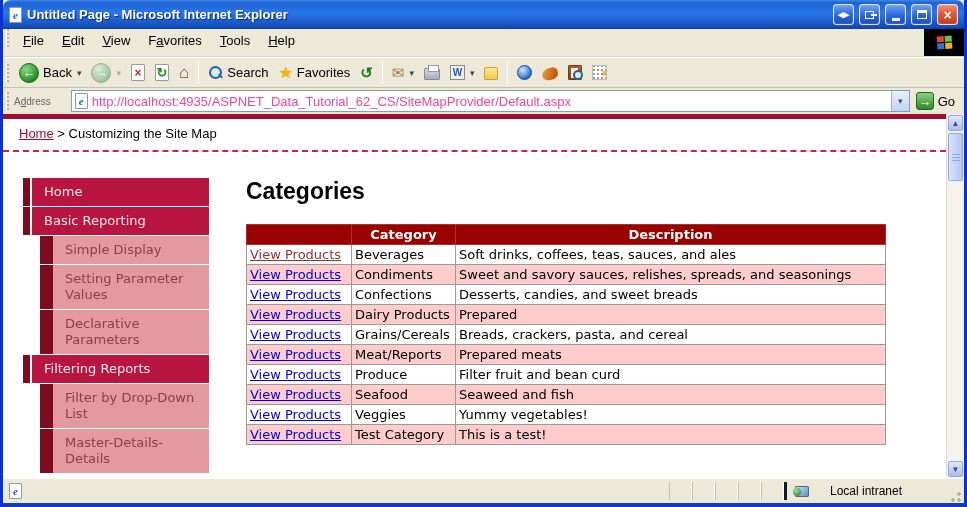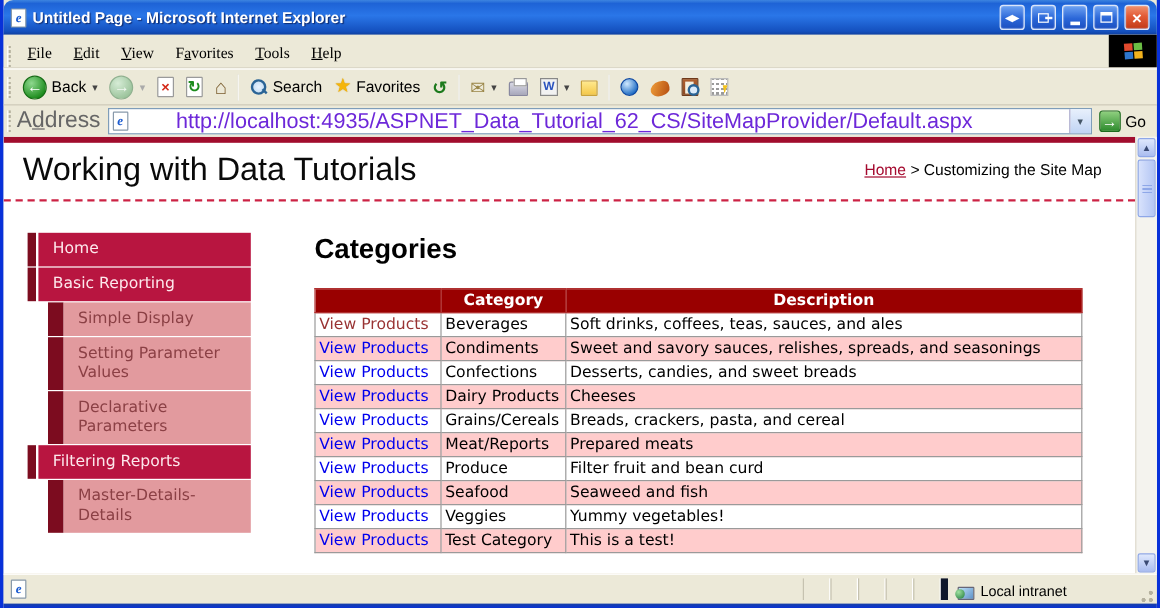--- a/index.html
+++ b/index.html
@@ -21,22 +21,22 @@
   .tb-btn.close { background:linear-gradient(180deg,#f0926f 0%,#e25a35 45%,#c23a17 100%); font-size:14px; }
   .glyph-min { width:8px; height:3px; background:#fff; margin-top:9px; }
   .glyph-max { width:10px; height:9px; border:1px solid #fff; border-top:3px solid #fff; }
   .glyph-pop { width:9px; height:8px; border:1px solid #fff; position:relative; }
   .glyph-pop::after { content:""; position:absolute; right:-4px; top:2px; width:6px; height:2px; background:#fff; }
   .ie-page { width:13px; height:16px; background:#fff; border:1px solid #8899aa; border-radius:1px;
     color:#1a5ad0; font-weight:bold; font-size:11px; line-height:14px; text-align:center;
     font-family:"Liberation Serif", serif; font-style:italic; }
 
   
-  .menubar { height:28px; flex:0 0 28px; display:flex; align-items:flex-end;
-    border-bottom:1px solid #d8d4c4; background:#ece9d8;font-family:Liberation Serif, serif; }
+  .menubar { height:28px; flex:0 0 28px; display:flex; align-items:flex-start;
+    border-bottom:1px solid #d8d4c4; background:#ece9d8; }
   .grip { width:3px; height:18px; margin:0 5px 0 3px;
     background:repeating-linear-gradient(180deg,#b5b19e 0 2px,#ece9d8 2px 4px);
     border-left:1px solid #fff; }
   .mi { padding:4px 9px; font-size:13px; color:#000; cursor:default; }
   .mi .key { text-decoration:underline; }
   .menubar .spacer { flex:1; }
   .throbber { width:40px; height:27px; background:#000; display:flex; align-items:center; justify-content:center; }
   .winflag { width:15px; height:13px; display:grid; grid-template-columns:7px 7px; grid-template-rows:6px 6px;
     gap:1px; transform:rotate(-4deg); }
   .winflag i:nth-child(1){background:#e24a2e;} .winflag i:nth-child(2){background:#6cbe45;}
@@ -85,25 +85,25 @@
     border:2px solid #2a6496; border-radius:50%; background:#dcebfa; }
   .px-ic { width:15px; height:15px; position:relative;
     background:repeating-linear-gradient(0deg,#9a9a9a 0 2px,#fff 2px 4px),
                repeating-linear-gradient(90deg,#9a9a9a 0 2px,#fff 2px 4px);
     background-blend-mode:lighten; border:1px solid #bbb; }
   .px-ic::after { content:""; position:absolute; right:1px; bottom:1px; width:0; height:0;
     border-left:4px solid transparent; border-top:7px solid #f2c21d; transform:skewX(-20deg); }
 
   
   .addressbar { height:26px; flex:0 0 26px; display:flex; align-items:center; background:#ece9d8; padding-right:3px; }
-  .addr-label { font-size:19px; color:#666; margin-right:6px; }
+  .addr-label { font-size:10px; color:#666; margin-right:20px; }
   .addr-label .key { text-decoration:underline; }
   .addr-box { flex:1; height:22px; background:#fff; border:1px solid #7f9db9;
     display:flex; align-items:center; padding-left:3px; gap:4px; }
-  .addr-url { font-size:18px; color:#6d28d9; flex:1; white-space:nowrap; overflow:hidden;margin-left:36px; }
+  .addr-url { font-size:13px; color:#ec4899; flex:1; white-space:nowrap; overflow:hidden; }
   .addr-drop { width:18px; height:20px; background:linear-gradient(#e8f0fc,#c0d4f4); border-left:1px solid #aac;
     display:flex; align-items:center; justify-content:center; font-size:9px; color:#456; }
   .go-btn { display:flex; align-items:center; gap:4px; padding:0 6px; font-size:13px; }
   .go-ic { width:18px; height:18px; border-radius:3px; border:1px solid #1c6b1c; color:#fff; font-weight:bold;
     background:linear-gradient(180deg,#8fd07f,#2e8b2e); display:flex; align-items:center; justify-content:center; }
 
   
   .content { flex:1; background:#fff; display:flex; overflow:hidden; }
   .page { flex:1; display:flex; flex-direction:column; overflow:hidden; }
   .topbar { height:5px; background:#a10d2d; flex:0 0 5px; }
@@ -118,54 +118,54 @@
   .sidebar { width:186px; margin-left:20px; flex-shrink:0; font-family:"DejaVu Sans", sans-serif; }
   .nav-item { display:flex; margin-bottom:1px; cursor:pointer; }
   .nav-item .strip { flex:0 0 7px; background:#7c0c1f; margin-right:2px; }
   .nav-item .cell { flex:1; background:#b81540; color:#fde8ec; font-size:13px;
     padding:6px 6px 6px 12px; line-height:16px; }
   .nav-item.lvl2 { margin-left:17px; }
   .nav-item.lvl2 .strip { flex:0 0 13px; margin-right:0; }
   .nav-item.lvl2 .cell { background:#e29a9e; color:#8b4045; }
 
   
-  .main { flex:1; padding-left:53px; padding-right:10px; }
+  .main { flex:1; padding-left:37px; padding-right:10px; }
   .main h2 { font-size:23px; font-weight:bold; color:#000; margin-bottom:19px; }
   table.grid { border-collapse:collapse; font-family:"DejaVu Sans", sans-serif; font-size:13px;
     border:1px solid #990000; }
   table.grid th { background:#990000; color:#fff; font-weight:bold; text-align:center;
     padding:1px 4px; border:1px solid #b03030; height:20px; }
   table.grid td { padding:0 3px; border:1px solid #9a9a9a; white-space:nowrap; height:20px; }
   table.grid td.c1 { width:105px; }
   table.grid td.c2 { width:104px; }
   table.grid td.c3 { min-width:430px; }
   table.grid tr.alt { background:#ffcccc; }
-  a.vp { color:#0000ee; cursor:pointer; }
+  a.vp { color:#0000ee; text-decoration:underline; cursor:pointer; }
   a.vp.visited { color:#993333; }
 
   
   .scrollbar { flex:0 0 17px; background:#f4f3ee; border-left:1px solid #dedacc;
     display:flex; flex-direction:column; align-items:center; }
   .sb-btn { width:15px; height:16px; margin:1px; border-radius:2px; border:1px solid #8ea7e8;
     background:linear-gradient(180deg,#dfe8fd,#aabdf0); color:#3a4a74; font-size:8px;
     display:flex; align-items:center; justify-content:center; }
   .sb-thumb { width:15px; height:48px; margin-top:1px; border-radius:2px; border:1px solid #8ea7e8;
     background:linear-gradient(90deg,#d8e2fc,#b4c6f4); position:relative; }
   .sb-thumb::after { content:""; position:absolute; left:3px; top:20px; width:8px; height:8px;
     background:repeating-linear-gradient(180deg,#8ea7e8 0 1px,transparent 1px 3px); }
   .sb-track { flex:1; }
 
   
   .statusbar { height:25px; flex:0 0 25px; background:#ece9d8; border-top:1px solid #fff;
     display:flex; align-items:center; font-size:12px; padding:0 2px; }
   .sb-icon-panel { display:flex; align-items:center; padding:0 4px; }
   .statusbar .fill { flex:1; }
   .sb-panel { width:23px; height:18px; border-left:1px solid #c6c2b0; border-right:1px solid #fff; }
-  .sb-zone { display:flex; align-items:flex-end; gap:5px; width:160px; height:18px;
-    border-left:6px solid #0f172a; padding-left:8px; }
+  .sb-zone { display:flex; align-items:center; gap:21px; width:160px; height:18px;
+    border-left:3px solid #0f172a; padding-left:8px; }
   .mon-ic { width:14px; height:11px; border:1px solid #667; border-radius:1px;
     background:linear-gradient(135deg,#bfe0f8,#5f93c8); position:relative; }
   .mon-ic::before { content:""; position:absolute; left:-3px; top:1px; width:8px; height:8px;
     border-radius:50%; background:radial-gradient(circle at 35% 30%,#9fe0a0,#1d7a3a); }
   .resize-grip { width:14px; height:14px; margin-left:4px; align-self:flex-end;
     background:
       radial-gradient(circle at 11px 11px,#b5b19e 1.5px,transparent 2px),
       radial-gradient(circle at 11px 5px,#b5b19e 1.5px,transparent 2px),
       radial-gradient(circle at 5px 11px,#b5b19e 1.5px,transparent 2px); }
   .window-bottom { height:4px; flex:0 0 4px; background:linear-gradient(#1941a5,#0831d9); }
@@ -283,21 +283,20 @@
     <span class="go-btn">
       <span class="go-ic">→</span>
       <span>Go</span>
     </span>
   </div>
 
   <div class="content">
     <div class="page">
       <div class="topbar"></div>
       <div class="pg-header">
-        <span class="site-title">Working with Data Tutorials</span>
         <span class="breadcrumb">
           <a>Home</a><span> &gt; </span><span>Customizing the Site Map</span>
         </span>
       </div>
       <div class="pg-body">
         <div class="sidebar">
           <div class="nav-item lvl1">
               <span class="strip"></span>
               <span class="cell">Home</span>
             </div>
@@ -313,20 +312,24 @@
               <span class="strip"></span>
               <span class="cell">Setting Parameter Values</span>
             </div>
           <div class="nav-item lvl2">
               <span class="strip"></span>
               <span class="cell">Declarative Parameters</span>
             </div>
           <div class="nav-item lvl1">
               <span class="strip"></span>
               <span class="cell">Filtering Reports</span>
+            </div>
+          <div class="nav-item lvl2">
+              <span class="strip"></span>
+              <span class="cell">Filter by Drop-Down List</span>
             </div>
           <div class="nav-item lvl2">
               <span class="strip"></span>
               <span class="cell">Master-Details-Details</span>
             </div>
         </div>
         <div class="main">
           <h2>Categories</h2>
           <table class="grid">
             <tbody>
@@ -346,21 +349,21 @@
               <td class="c3">Sweet and savory sauces, relishes, spreads, and seasonings</td>
             </tr>
             <tr>
               <td class="c1"><a class="vp">View Products</a></td>
               <td class="c2">Confections</td>
               <td class="c3">Desserts, candies, and sweet breads</td>
             </tr>
             <tr class="alt">
               <td class="c1"><a class="vp">View Products</a></td>
               <td class="c2">Dairy Products</td>
-              <td class="c3">Cheeses</td>
+              <td class="c3">Prepared</td>
             </tr>
             <tr>
               <td class="c1"><a class="vp">View Products</a></td>
               <td class="c2">Grains/Cereals</td>
               <td class="c3">Breads, crackers, pasta, and cereal</td>
             </tr>
             <tr class="alt">
               <td class="c1"><a class="vp">View Products</a></td>
               <td class="c2">Meat/Reports</td>
               <td class="c3">Prepared meats</td>

